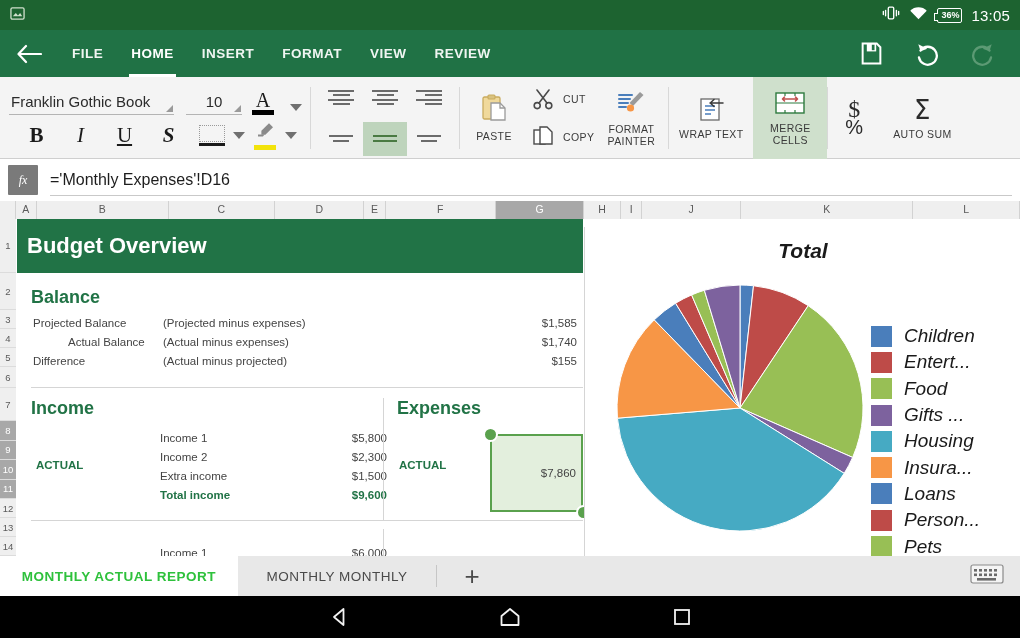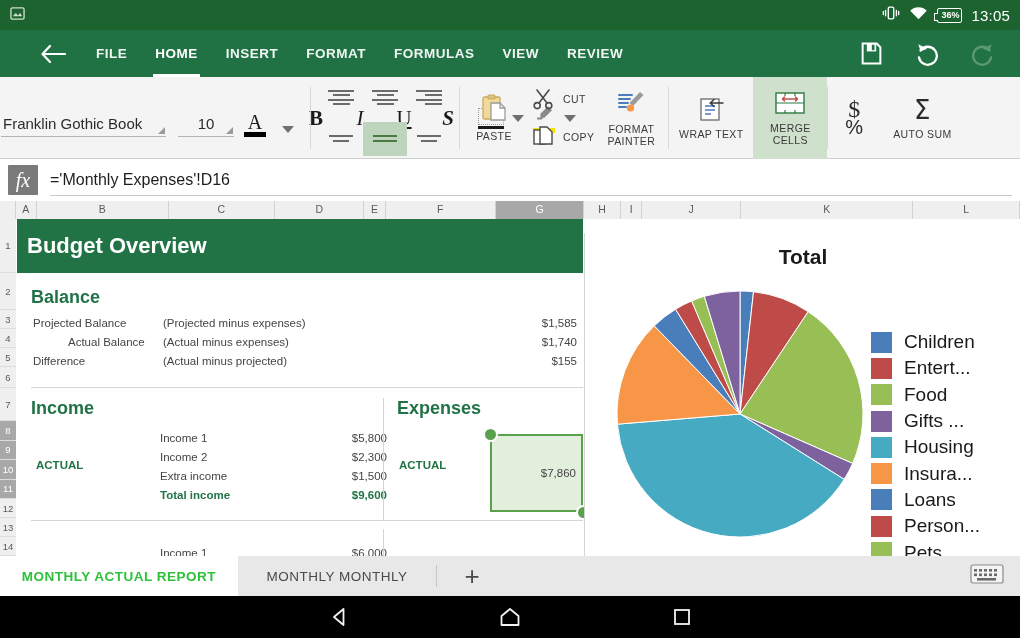--- a/index.html
+++ b/index.html
@@ -29,21 +29,21 @@
   .sb-batt:after {
     content: ""; position: absolute; left: -4px; top: 4px;
     width: 3px; height: 6px; background: #1d6330;
     border-top: 1.6px solid #fff; border-bottom: 1.6px solid #fff;
     border-left: 1.6px solid #fff;
   }
 
   
   .ribbonbar {
     position: absolute; top: 30px; left: 0; width: 1020px; height: 47px;
-    background: #207245; display: flex; align-items: center; padding-left: 24px;
+    background: #207245; display: flex; align-items: center;
   }
   .back-arrow {
     width: 58px; height: 47px; display: flex; align-items: center; justify-content: center;
     cursor: pointer;
   }
   .tabs { display: flex; align-items: center; height: 47px; }
   .tab {
     color: #ffffff; font-size: 13.5px; font-weight: bold; letter-spacing: .5px;
     padding: 0 14px; height: 47px; line-height: 47px; position: relative;
     opacity: .93; cursor: pointer; white-space: nowrap;
@@ -59,21 +59,21 @@
   
   .toolbar {
     position: absolute; top: 77px; left: 0; width: 1020px; height: 82px;
     background: #f4f4f4; border-bottom: 1px solid #cfcfcf;
     display: flex; align-items: stretch;
   }
   .tgroup { display: flex; align-items: center; height: 82px; }
   .tsep { width: 1px; background: #d8d8d8; margin: 10px 0; align-self: center; height: 62px; }
 
   
-  .font-col { width: 310px; padding-left: 1px; }
+  .font-col { width: 310px; padding-left: 1px; flex-direction: column; }
   .font-row1 { display: flex; align-items: flex-end; height: 38px; }
   .font-row2 { display: flex; align-items: center; height: 40px; gap: 0px; }
   .fontname {
     width: 165px; font-size: 15px; color: #2b2b2b;
     border-bottom: 1px solid #b4b4b4; padding: 0 0 4px 2px;
     position: relative; cursor: pointer;
   }
   .fontsize {
     width: 56px; margin-left: 12px; font-size: 15px; color: #2b2b2b; text-align: center;
     border-bottom: 1px solid #b4b4b4; padding: 0 0 4px 0; position: relative; cursor: pointer;
@@ -125,21 +125,21 @@
   .autosum .sig { font-size: 26px; color: #2b2b2b; font-family: "DejaVu Sans", sans-serif; line-height: 26px; }
 
   
   .formulabar {
     position: absolute; top: 159px; left: 0; width: 1020px; height: 42px;
     background: #ffffff; display: flex; align-items: center; padding: 0 8px;
   }
   .fx {
     width: 30px; height: 30px; background: #7a7a7a; color: #fff;
     display: flex; align-items: center; justify-content: center;
-    font-style: italic; font-size: 20px; font-family: "Liberation Serif", serif;
+    font-style: italic; font-size: 12px; font-family: "Liberation Serif", serif;
     border-radius: 1px; cursor: pointer;
   }
   .fcontent {
     flex: 1; margin-left: 12px; height: 32px; display: flex; align-items: center;
     font-size: 16px; color: #1d1d1d; border-bottom: 1px solid #c9c9c9; cursor: text;
   }
 
   
   .gridwrap { position: absolute; top: 201px; left: 0; width: 1020px; height: 355px; background: #fff; }
   .colhdr { position: absolute; top: 0; left: 0; height: 18px; width: 1020px; display: flex;
@@ -172,22 +172,22 @@
 
   .selcell {
     position: absolute; background: #e3efdd; border: 2.5px solid #5aa14d;
     display: flex; align-items: center; justify-content: flex-end;
     font-size: 11.5px; color: #444; padding-right: 5px;
   }
   .handle { position: absolute; width: 15px; height: 15px; border-radius: 50%;
             background: #5aa14d; border: 2px solid #fff; }
 
   
-  .chartpane { position: absolute; left: 584px; top: 32px; width: 436px; height: 337px;
-               background: #fff; border-left: 1px solid #d5d5d5; }
+  .chartpane { position: absolute; left: 584px; top: 26px; width: 436px; height: 337px;
+               background: #fff; border-left: 1px solid #d5d5d5; font-style: italic; }
   .chart-title { position: absolute; top: 12px; left: 0; width: 436px; text-align: center;
                  font-size: 21px; font-weight: bold; color: #1a1a1a; }
   .legend { position: absolute; left: 286px; top: 96px; }
   .lrow { display: flex; align-items: center; height: 26.3px; }
   .lswatch { width: 21px; height: 21px; margin-right: 12px; flex: 0 0 auto; }
   .ltext { font-size: 19px; color: #1a1a1a; white-space: nowrap; }
 
   
   .sheettabs {
     position: absolute; left: 0; top: 556px; width: 1020px; height: 40px;
@@ -243,21 +243,20 @@
     <div class="back-arrow">
       <svg width="26" height="22" viewBox="0 0 26 22">
           <path d="M10 3L2.5 11 10 19M2.8 11H25" stroke="#fff" stroke-width="2.2" fill="none" stroke-linecap="round" stroke-linejoin="round"></path>
         </svg>
     </div>
     <div class="tabs">
       <div class="tab">FILE</div>
       <div class="tab active">HOME</div>
       <div class="tab">INSERT</div>
       <div class="tab">FORMAT</div>
-      <div class="tab">FORMULAS</div>
       <div class="tab">VIEW</div>
       <div class="tab">REVIEW</div>
     </div>
     <div class="ribbon-actions">
       <div class="ract">
         <svg width="25" height="25" viewBox="0 0 24 24">
             <path d="M3.5 2.5h13.5L20.5 6v15.5h-17z" fill="none" stroke="#fff" stroke-width="1.9"></path>
             <rect x="7.5" y="2.5" width="9" height="7.5" fill="#fff"></rect>
             <rect x="12.3" y="3.6" width="2.6" height="5.2" fill="#207245"></rect>
           </svg>

